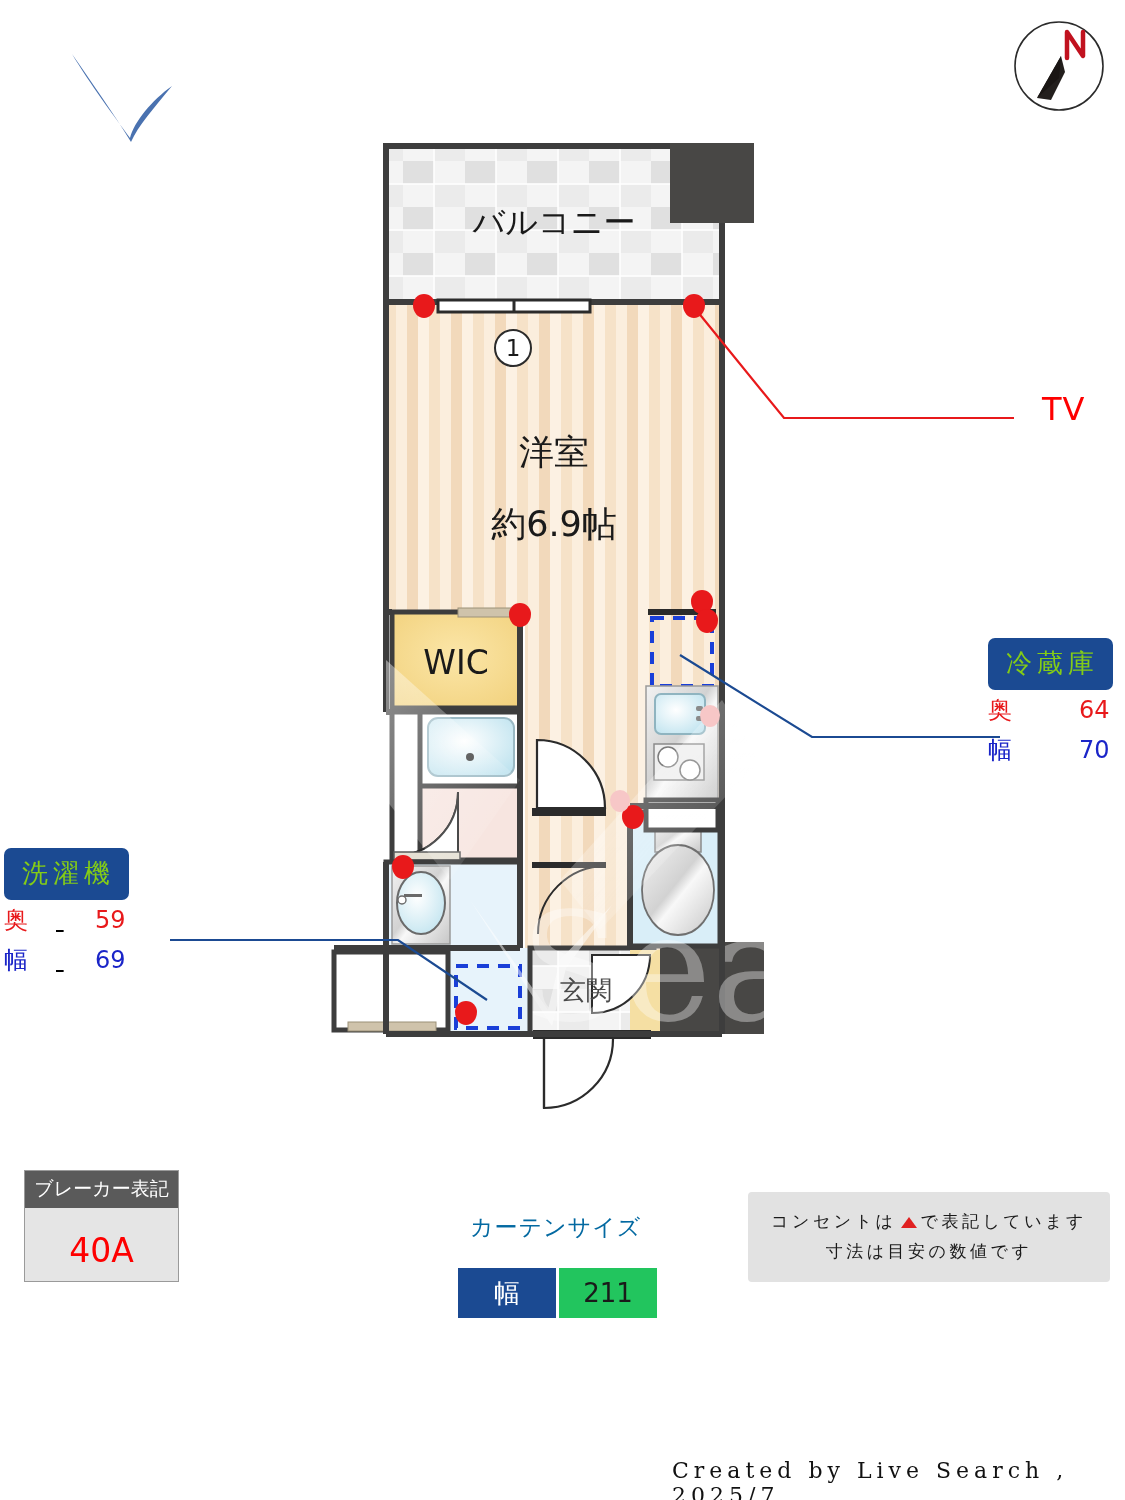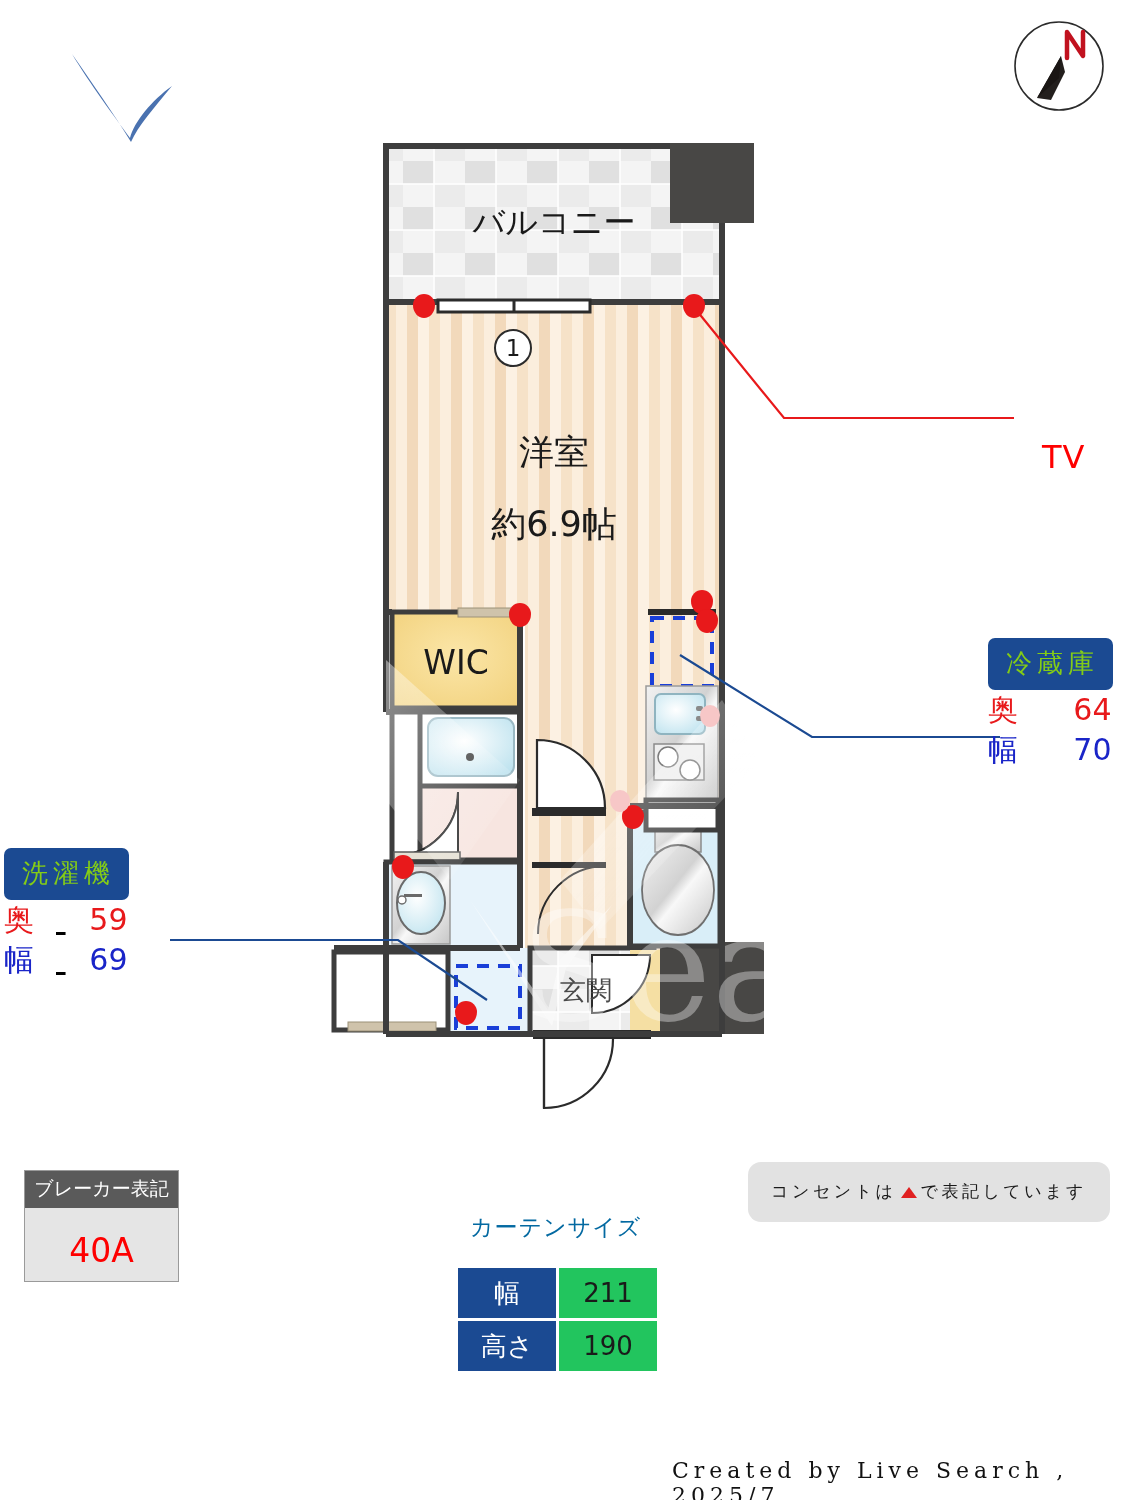--- a/index.html
+++ b/index.html
@@ -29,48 +29,48 @@
   
   #plan { left: 0; top: 0; width: 1125px; height: 1140px; }
 
   
   .callout-badge {
     background: #1b4a92; color: #84cc16; border-radius: 7px;
     font-size: 26px; letter-spacing: 5px; text-align: center;
     padding: 8px 14px 9px 18px; display: inline-block;
     font-family: "DejaVu Sans", "Liberation Sans", sans-serif;
   }
-  .dim-row { font-size: 30px; line-height: 40px; white-space: nowrap; }
+  .dim-row { font-size: 24px; line-height: 40px; white-space: nowrap; }
   .dim-k { display: inline-block; width: 52px; }
   .dim-depth { color: #e8191b; }
   .dim-width { color: #1a25c8; }
   .dim-v { display: inline-block; min-width: 62px; text-align: right; }
 
   #callout-fridge { left: 988px; top: 638px; text-align: left; }
   #callout-washer { left: 4px; top: 848px; text-align: left; text-decoration: underline; }
   #tv-label {
     left: 1042px; top: 390px;
-    color: #fe0000; font-size: 32px; letter-spacing: 1px; margin-top: 48px;
+    color: #fe0000; font-size: 32px; letter-spacing: 1px;
   }
 
   
   #breaker { left: 24px; top: 1170px; width: 153px; border: 1px solid #9a9a9a; }
   #breaker .bk-head {
     background: #5a5a5a; color: #fff; font-size: 19px;
     text-align: center; padding: 5px 0 6px; letter-spacing: 0px;
   }
   #breaker .bk-val {
     background: #e5e5e5; color: #fe0000; font-size: 33px;
     text-align: center; padding: 23px 0 11px;
   }
 
   
   #note {
-    left: 748px; top: 1162px; width: 362px;
-    background: #e2e2e2; border-radius: 13px;
+    left: 748px; top: 1192px; width: 362px;
+    background: #e2e2e2; border-radius: 4px;
     padding: 14px 0 16px 0;
   }
   #note .nl {
     font-size: 17px; color: #1a1a1a; letter-spacing: 3.5px;
     text-align: center; line-height: 30px;
   }
   #note .tri {
     display: inline-block; width: 0; height: 0; vertical-align: -1px;
     border-left: 8px solid transparent; border-right: 8px solid transparent;
     border-bottom: 11px solid #e02020; margin: 0 4px;
@@ -360,29 +360,26 @@
 
 <div class="abs" id="breaker">
   <div class="bk-head">ブレーカー表記</div>
   <div class="bk-val">40A</div>
 </div>
 
 <div class="abs" id="note">
   <div class="nl">
     <span>コンセントは</span><span class="tri"></span><span>で表記しています</span>
   </div>
+  <div class="nl">寸法は目安の数値です</div>
 </div>
 
 <div class="abs" id="curtain-title">カーテンサイズ</div>
 <table class="abs" id="curtain-table">
   <tbody>
   <tr>
     <td class="ch">幅</td>
     <td class="cv">211</td>
   </tr>
-  <tr>
-    <td class="ch">高さ</td>
-    <td class="cv">190</td>
-  </tr>
 </tbody>
   </table>
 
 <div class="abs" id="footer">Created by Live Search , 2025/7</div>
 
 </body></html>

